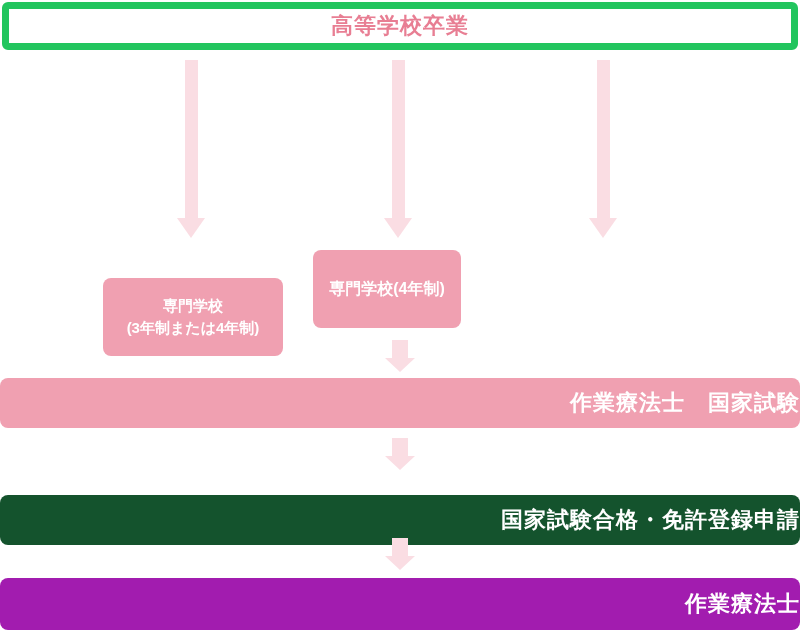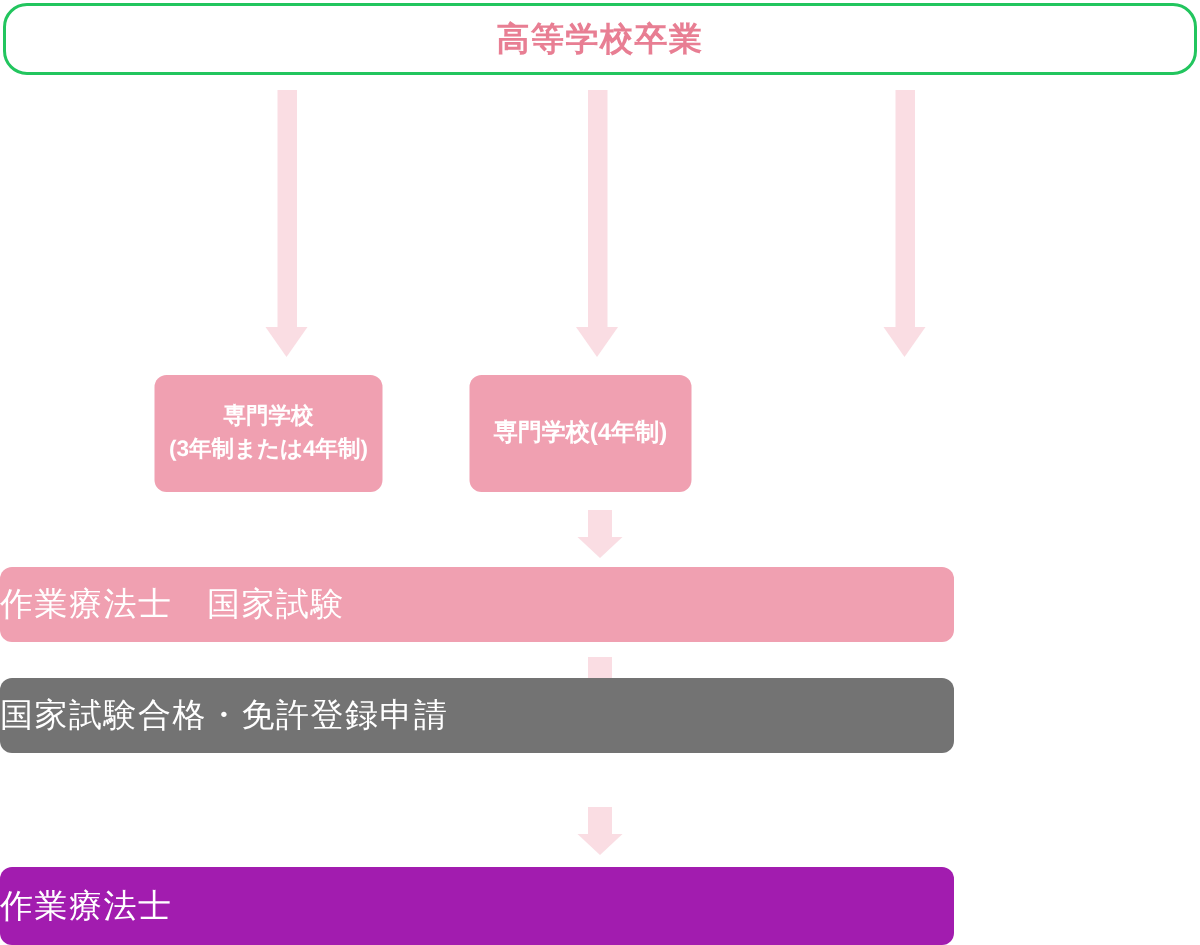--- a/index.html
+++ b/index.html
@@ -8,22 +8,22 @@
     width:800px;height:630px;
     background:#ffffff;
     overflow:hidden;
     font-family:"Liberation Sans","DejaVu Sans",sans-serif;
   }
   
   .start-box{
     position:absolute;left:2px;top:2px;width:796px;height:48px;
     box-sizing:border-box;
     background:#ffffff;
-    border:2px solid #22c55e;
-    border-radius:16px;
+    border:7px solid #22c55e;
+    border-radius:6px;
     display:flex;align-items:center;justify-content:center;
   }
   .start-box .label{
     color:#e87e93;font-size:22px;font-weight:bold;letter-spacing:1px;
   }
   
   .arrow{
     position:absolute;
     display:flex;flex-direction:column;align-items:center;
   }
@@ -50,32 +50,32 @@
   .arrow.small-2{left:385px;top:438px;}
   .arrow.small-3{left:385px;top:538px;}
   
   .node{
     position:absolute;top:250px;height:78px;
     background:#f0a0b1;border-radius:8px;
     display:flex;align-items:center;justify-content:center;
     color:#ffffff;font-weight:bold;text-align:center;
     white-space:pre-line;line-height:1.5;
   }
-  .node-1{left:103px;width:152px;font-size:15px;}
+  .node-1{left:103px;width:180px;font-size:15px;margin-top:28px;}
   .node-2{left:313px;width:148px;font-size:16px;}
   .node-3{left:518px;width:174px;font-size:16px;}
   
   .bar{
-    position:absolute;left:0;width:636px;
+    position:absolute;left:0;width:800px;
     border-radius:8px;
-    display:flex;align-items:center;justify-content:flex-start;
-    color:#ffffff;font-weight:normal;font-size:22px;letter-spacing:1px;
+    display:flex;align-items:center;justify-content:flex-end;
+    color:#ffffff;font-weight:bold;font-size:22px;letter-spacing:1px;
   }
   .bar-exam{top:378px;height:50px;background:#f0a0b1;}
-  .bar-license{top:452px;height:50px;background:#737373;}
+  .bar-license{top:495px;height:50px;background:#14532d;}
   .bar-final{top:578px;height:52px;background:#a21caf;}
 </style>
 </head>
 <body>
 
 <div class="canvas">
 
   <div class="start-box">
     <span class="label">高等学校卒業</span>
   </div>

